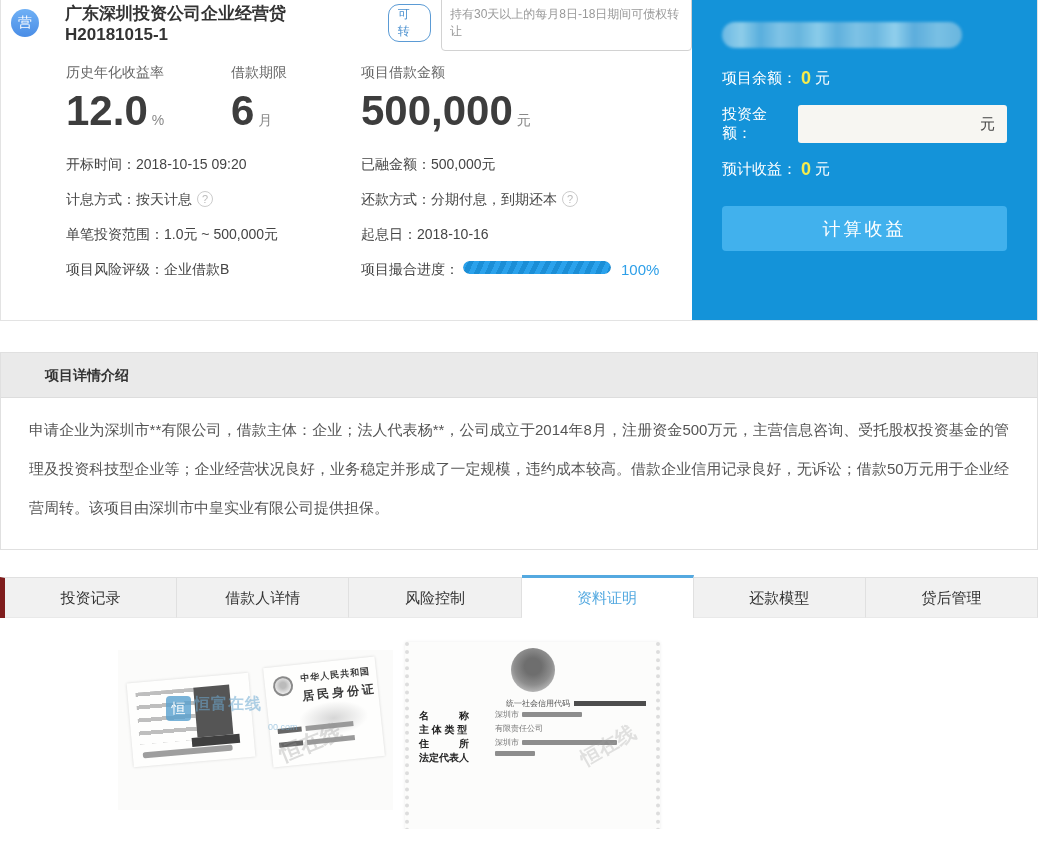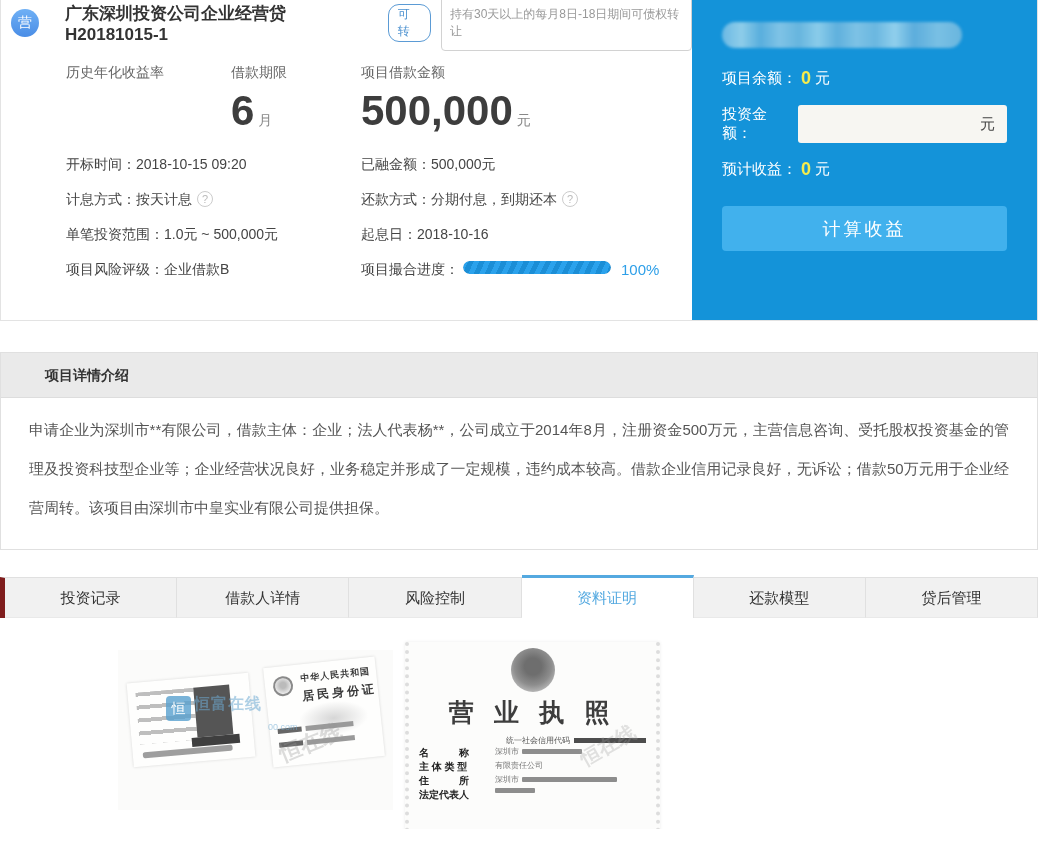--- a/index.html
+++ b/index.html
@@ -136,20 +136,21 @@
     <div class="card-header">
       <span class="badge-circle">营</span>
       <span class="proj-title">广东深圳投资公司企业经营贷H20181015-1</span>
       <span class="tag-blue">可转</span>
       <span class="tag-gray">持有30天以上的每月8日-18日期间可债权转让</span>
     </div>
 
     <div class="stats-row">
       <div class="stat">
         <div class="stat-label">历史年化收益率</div>
+        <div class="stat-value"><span>12.0</span><span class="stat-unit">%</span></div>
       </div>
       <div class="stat">
         <div class="stat-label">借款期限</div>
         <div class="stat-value"><span>6</span><span class="stat-unit">月</span></div>
       </div>
       <div class="stat">
         <div class="stat-label">项目借款金额</div>
         <div class="stat-value"><span>500,000</span><span class="stat-unit">元</span></div>
       </div>
     </div>
@@ -262,21 +263,20 @@
       </div>
     </div>
     <div class="wm-logo">恒</div>
     <div class="wm-text">恒富在线</div>
     <div class="wm-domain">00.com</div>
     <div class="wm-diag">恒在线</div>
   </div>
 
   <div class="doc doc-license">
     <div class="license-emblem"></div>
-    <div class="license-title">营 业 执 照</div>
     <div class="license-code">
       <span>统一社会信用代码</span>
       <span class="code-bar"></span>
     </div>
     <div class="license-field">
       <span class="f-label">名　　　称</span>
       <span class="f-val">
         <span>深圳市</span>
         <span class="f-bar" style="width:60px"></span>
       </span>

